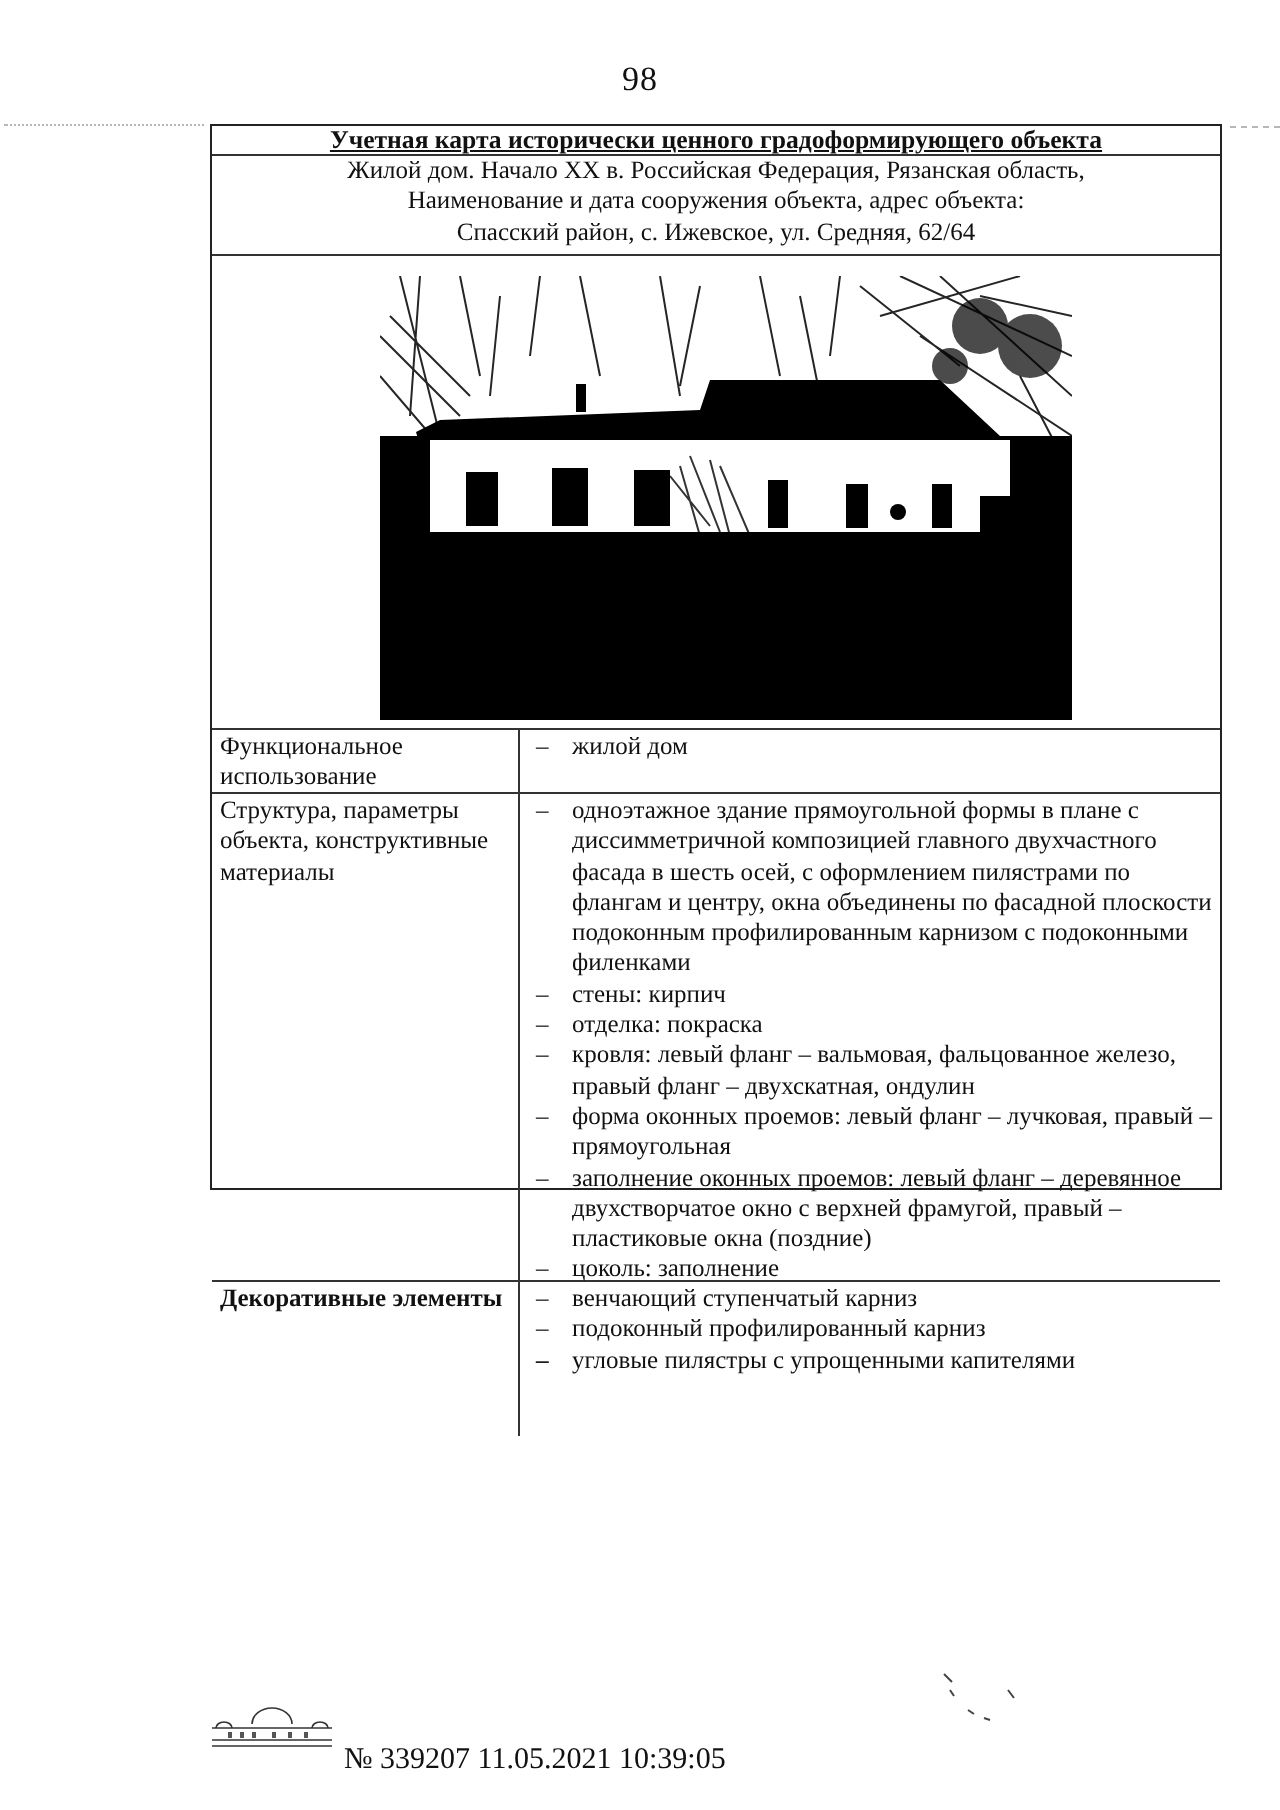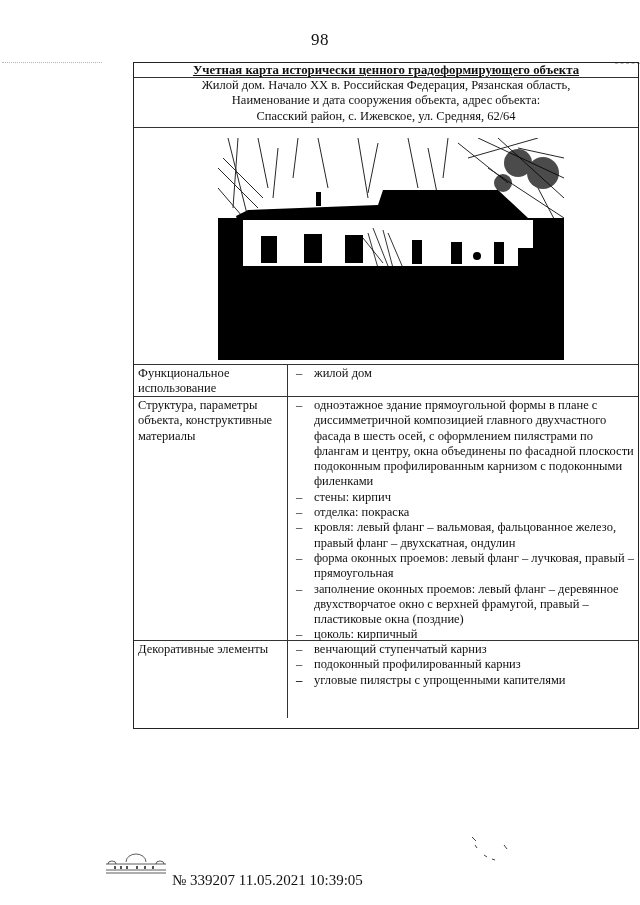--- a/index.html
+++ b/index.html
@@ -13,23 +13,23 @@
   }
   .scan-mark {
     position:absolute; top:62px; left:2px; width:100px; height:6px;
     border-top:1px dotted #999; opacity:0.7;
   }
   .scan-mark2 {
     position:absolute; top:63px; left:615px; width:25px; height:2px;
     border-top:1px dashed #888; opacity:0.6;
   }
   .card {
-    position:absolute; left:105px; top:62px; width:506px; height:667px;
+    position:absolute; left:105px; top:62px; width:506px; height:533px;
     border:1px solid #222; box-sizing:border-box;
-    font-size:12.5px; line-height:15.3px;margin-left:28px;
+    font-size:12.5px; line-height:15.3px;
   }
   .card-title {
     position:absolute; top:0; left:0; right:0; height:15px;
     text-align:center; font-weight:bold; text-decoration:underline; font-size:12.8px; line-height:15px;
   }
   .title-line { position:absolute; top:14px; left:0; right:0; border-top:1px solid #333; }
   .name-block {
     position:absolute; top:15px; left:0; right:0; text-align:center; font-size:12.5px; line-height:15.4px;
   }
   .name-line { display:block; }
@@ -113,24 +113,24 @@
   </div>
 
   <div class="label-cell" style="top:335px;">Структура, параметры объекта, конструктивные материалы</div>
   <div class="value-cell" style="top:335px;">
     <div class="item"><span class="dash">–</span><span>одноэтажное здание прямоугольной формы в плане с диссимметричной композицией главного двухчастного фасада в шесть осей, с оформлением пилястрами по флангам и центру, окна объединены по фасадной плоскости подоконным профилированным карнизом с подоконными филенками</span></div>
     <div class="item"><span class="dash">–</span><span>стены: кирпич</span></div>
     <div class="item"><span class="dash">–</span><span>отделка: покраска</span></div>
     <div class="item"><span class="dash">–</span><span>кровля: левый фланг – вальмовая, фальцованное железо, правый фланг – двухскатная, ондулин</span></div>
     <div class="item"><span class="dash">–</span><span>форма оконных проемов: левый фланг – лучковая, правый – прямоугольная</span></div>
     <div class="item"><span class="dash">–</span><span>заполнение оконных проемов: левый фланг – деревянное двухстворчатое окно с верхней фрамугой, правый – пластиковые окна (поздние)</span></div>
-    <div class="item"><span class="dash">–</span><span>цоколь: кирпичный</span></div>
+    <div class="item"><span class="dash">–</span><span>цоколь: заполнение</span></div>
   </div>
 
-  <div class="label-cell" style="top:579px;">Декоративные элементы</div>
+  <div class="label-cell" style="top:579px;font-weight:bold;">Декоративные элементы</div>
   <div class="value-cell" style="top:579px;">
     <div class="item"><span class="dash">–</span><span>венчающий ступенчатый карниз</span></div>
     <div class="item"><span class="dash">–</span><span>подоконный профилированный карниз</span></div>
     <div class="item"><span class="dash">–</span></div>
     <div class="item"><span class="dash">–</span><span>угловые пилястры с упрощенными капителями</span></div>
   </div>
 </div>
 
 <div class="footer-logo">
   <svg width="60" height="22" viewBox="0 0 60 22">

